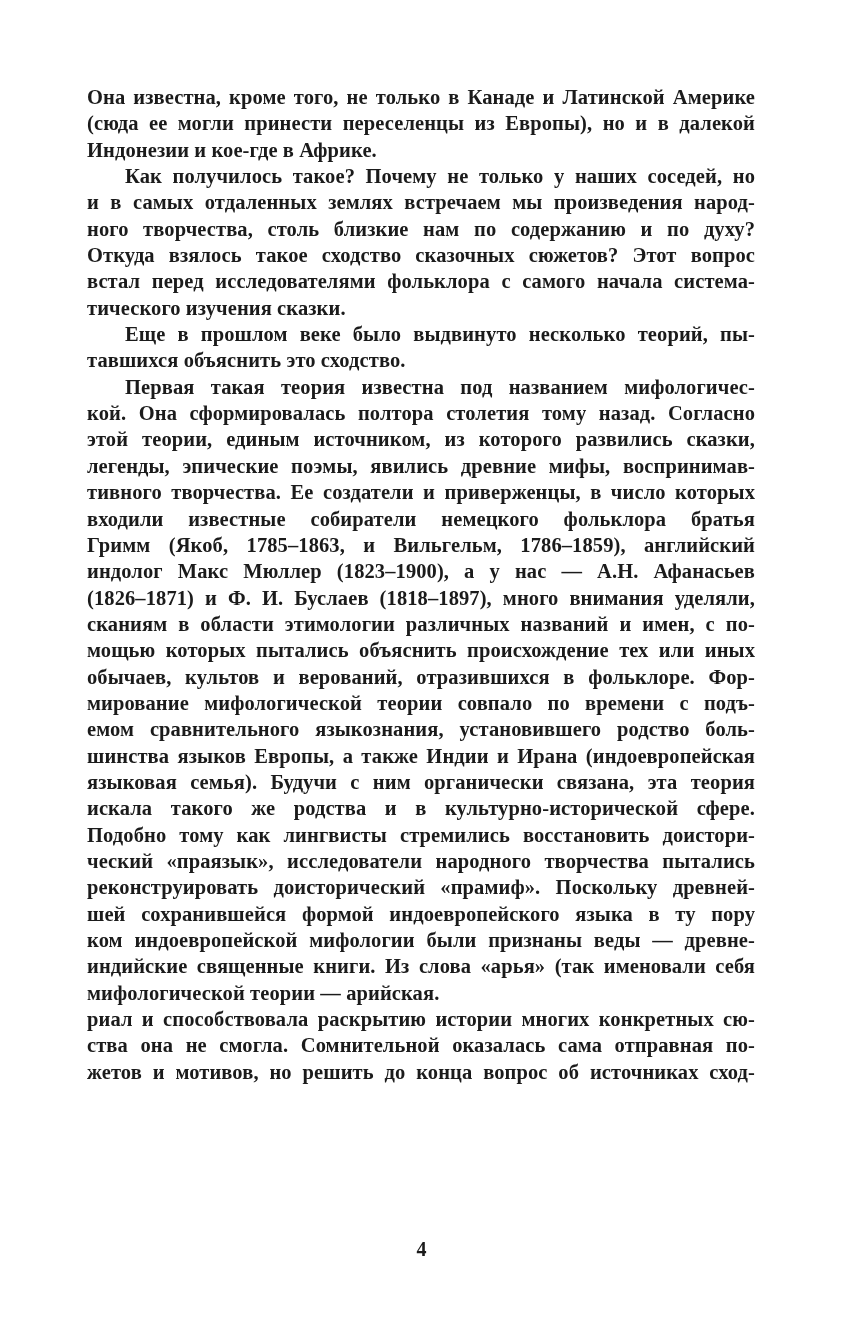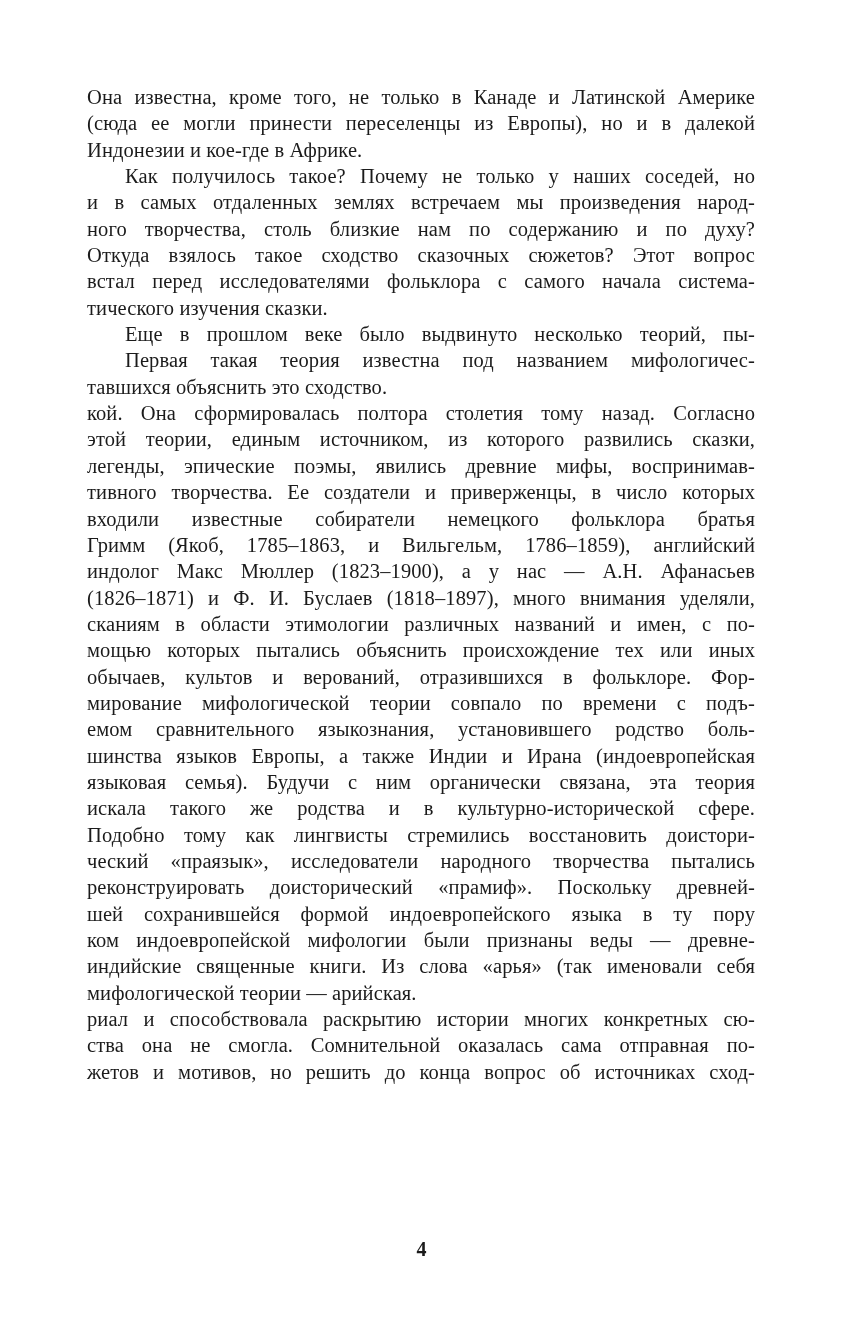--- a/index.html
+++ b/index.html
@@ -16,21 +16,21 @@
     font-family: "Liberation Serif", "DejaVu Serif", serif;
     color: #1b1b1b;
   }
   .text-block {
     position: absolute;
     left: 87px;
     top: 84px;
     width: 668px;
     font-size: 20.5px;
     line-height: 26.35px;
-    font-weight: 400;
+    font-weight: 700;
     letter-spacing: 0.1px;
   }
   .line {
     text-align: justify;
     text-align-last: justify;
     white-space: normal;
   }
   .line.indent {
     text-indent: 38px;
   }
@@ -56,22 +56,22 @@
       <div class="line">Она известна, кроме того, не только в Канаде и Латинской Америке</div>
       <div class="line">(сюда ее могли принести переселенцы из Европы), но и в далекой</div>
       <div class="line para-end">Индонезии и кое-где в Африке.</div>
       <div class="line indent">Как получилось такое? Почему не только у наших соседей, но</div>
       <div class="line">и в самых отдаленных землях встречаем мы произведения народ-</div>
       <div class="line">ного творчества, столь близкие нам по содержанию и по духу?</div>
       <div class="line">Откуда взялось такое сходство сказочных сюжетов? Этот вопрос</div>
       <div class="line">встал перед исследователями фольклора с самого начала система-</div>
       <div class="line para-end">тического изучения сказки.</div>
       <div class="line indent">Еще в прошлом веке было выдвинуто несколько теорий, пы-</div>
+      <div class="line para-end">тавшихся объяснить это сходство.</div>
       <div class="line indent">Первая такая теория известна под названием мифологичес-</div>
-      <div class="line para-end">тавшихся объяснить это сходство.</div>
       <div class="line">кой. Она сформировалась полтора столетия тому назад. Согласно</div>
       <div class="line">этой теории, единым источником, из которого развились сказки,</div>
       <div class="line">легенды, эпические поэмы, явились древние мифы, воспринимав-</div>
       <div class="line">тивного творчества. Ее создатели и приверженцы, в число которых</div>
       <div class="line">входили известные собиратели немецкого фольклора братья</div>
       <div class="line">Гримм (Якоб, 1785–1863, и Вильгельм, 1786–1859), английский</div>
       <div class="line">индолог Макс Мюллер (1823–1900), а у нас — А.Н. Афанасьев</div>
       <div class="line">(1826–1871) и Ф. И. Буслаев (1818–1897), много внимания уделяли,</div>
       <div class="line">сканиям в области этимологии различных названий и имен, с по-</div>
       <div class="line">мощью которых пытались объяснить происхождение тех или иных</div>

